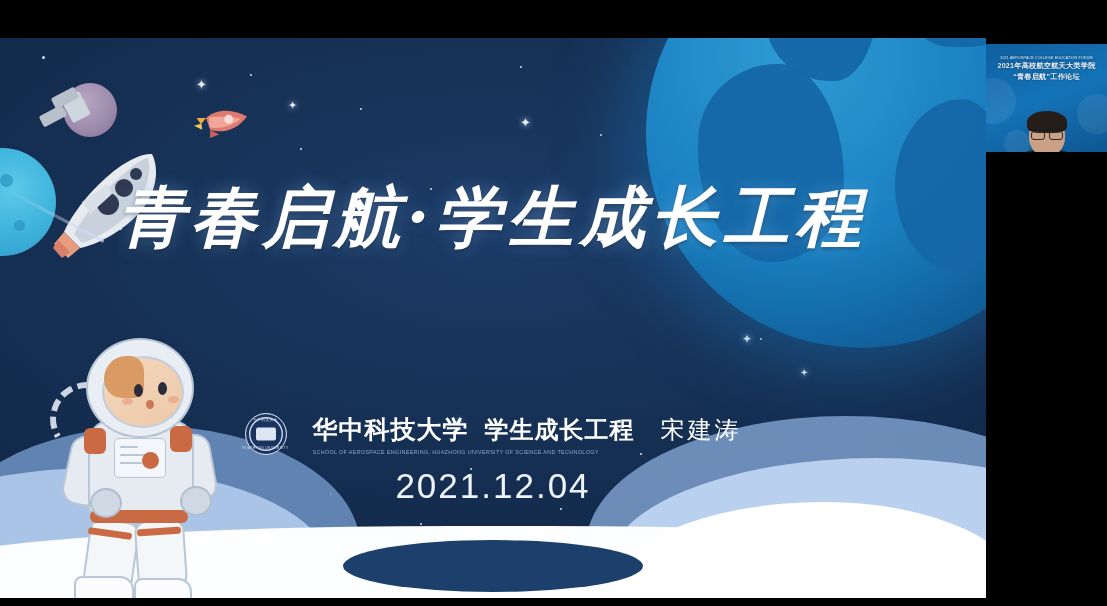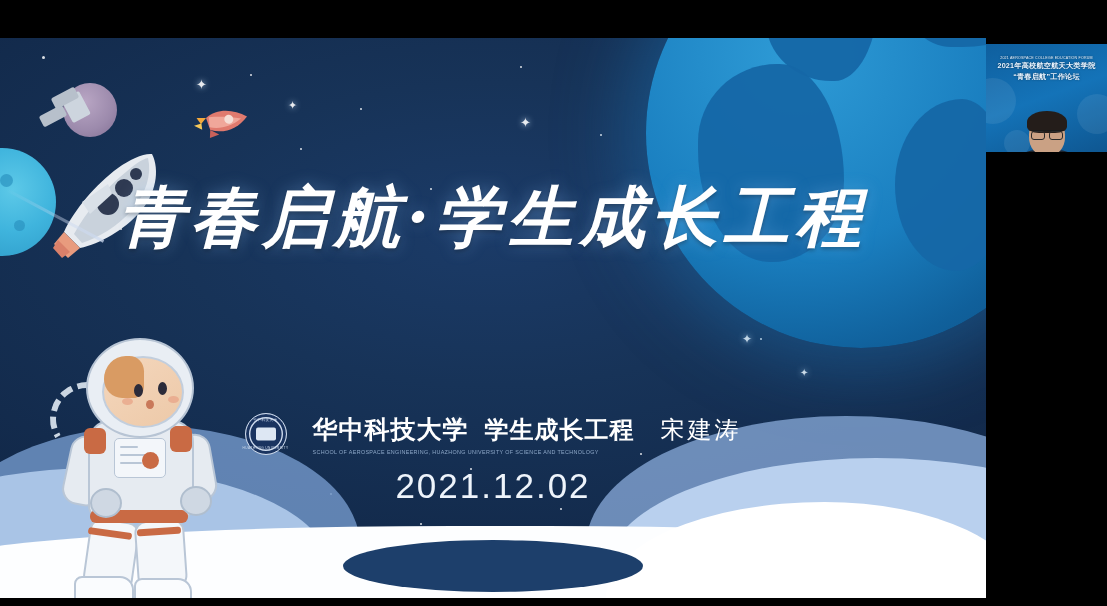--- a/index.html
+++ b/index.html
@@ -327,21 +327,21 @@
       <div class="affil-txt">
         <div class="affil-row">
           <span class="uni">华中科技大学</span>
           <span class="school">学生成长工程</span>
           <span class="speaker">宋建涛</span>
         </div>
         <div class="en">SCHOOL OF AEROSPACE ENGINEERING, HUAZHONG UNIVERSITY OF SCIENCE AND TECHNOLOGY</div>
       </div>
     </div>
 
-    <div id="date">2021.12.02</div>
+    <div id="date">2021.12.04</div>
   </div>
 
   <div id="video">
     <div class="vbubble" style="left:-16px;top:34px;width:46px;height:46px;"></div>
     <div class="vbubble" style="right:-10px;top:50px;width:40px;height:40px;"></div>
     <div class="vbubble" style="left:18px;top:86px;width:26px;height:26px;"></div>
     <div class="banner">
       <span class="tiny">2021 AEROSPACE COLLEGE EDUCATION FORUM</span>
       <span>2021年高校航空航天大类学院</span><br>
       <span>“青春启航”工作论坛</span>

